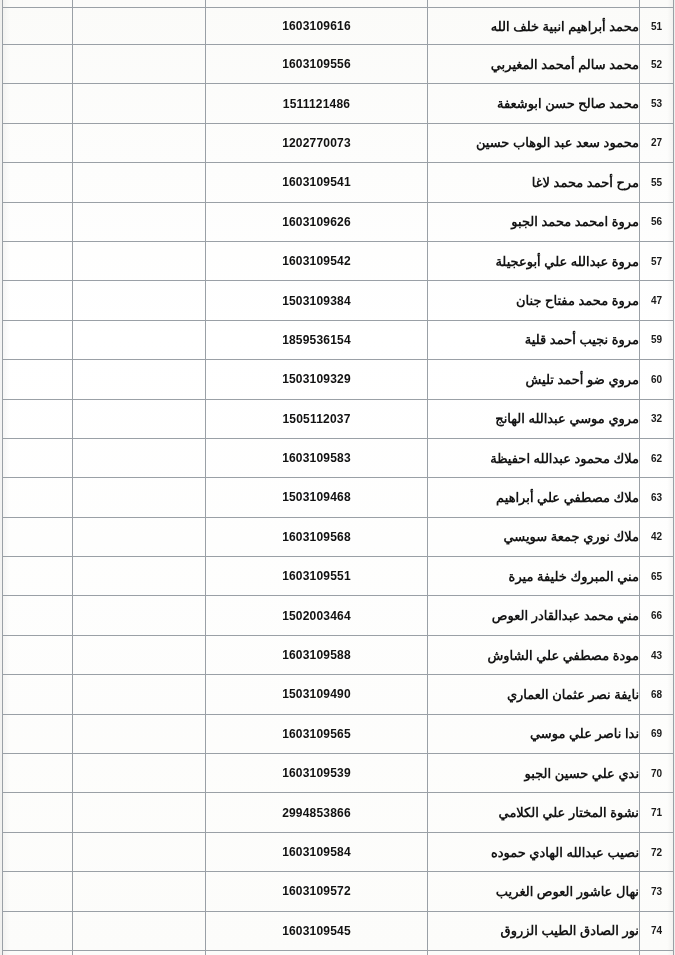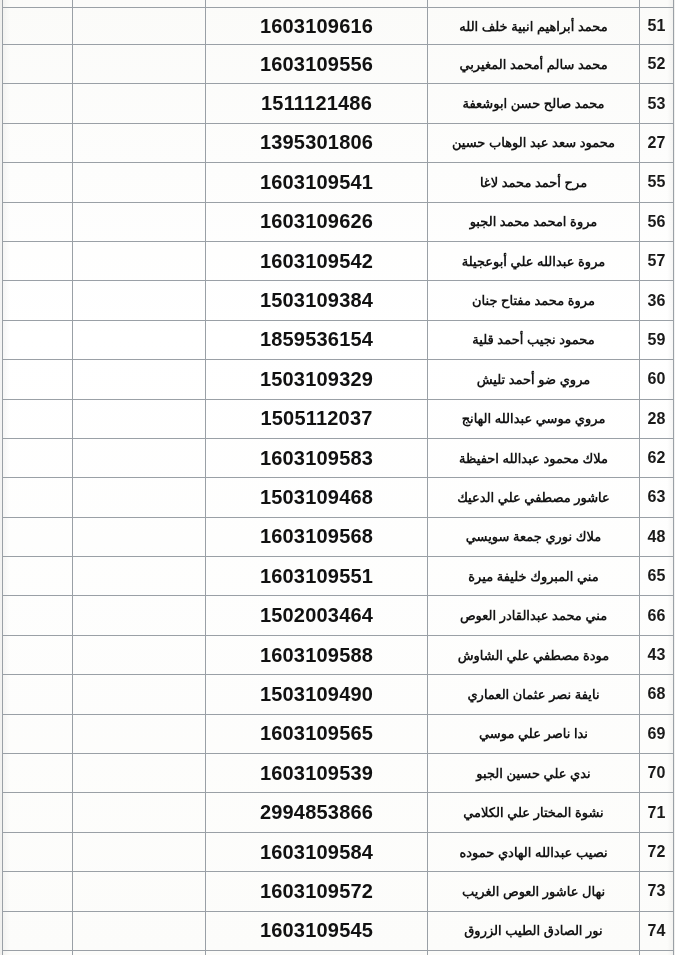--- a/index.html
+++ b/index.html
@@ -44,38 +44,37 @@
     background: transparent;
   }
   col.c-num    { width: 34px; }
   col.c-name   { width: 212px; }
   col.c-id     { width: 222px; }
   col.c-blank1 { width: 133px; }
   col.c-blank2 { width: 70px; }
 
   .cell-num {
     text-align: center;
-    font-size: 16px;
+    font-size: 10px;
     font-weight: bold;
     color: #1a1a1a;
     font-family: "Liberation Sans", sans-serif;
   }
   .cell-name {
-    text-align: center;
     font-size: 13px;
     font-weight: bold;
     color: #141414;
     padding: 0 4px;
     white-space: nowrap;
     overflow: hidden;
     font-family: "Liberation Sans", sans-serif;
   }
   .cell-id {
     text-align: center;
-    font-size: 20px;
+    font-size: 12px;
     font-weight: bold;
     color: #111111;
     letter-spacing: 0.2px;
     direction: ltr;
     font-family: "Liberation Sans", sans-serif;
   }
   .cell-blank { background: transparent; }
 
   
   tr.header-row td {
@@ -150,21 +149,21 @@
         <tr>
           <td class="cell-num">53</td>
           <td class="cell-name">محمد صالح حسن ابوشعفة</td>
           <td class="cell-id">1511121486</td>
           <td class="cell-blank"></td>
           <td class="cell-blank"></td>
         </tr>
         <tr>
           <td class="cell-num">27</td>
           <td class="cell-name">محمود سعد عبد الوهاب حسين</td>
-          <td class="cell-id">1395301806</td>
+          <td class="cell-id">1202770073</td>
           <td class="cell-blank"></td>
           <td class="cell-blank"></td>
         </tr>
         <tr>
           <td class="cell-num">55</td>
           <td class="cell-name">مرح أحمد محمد لاغا</td>
           <td class="cell-id">1603109541</td>
           <td class="cell-blank"></td>
           <td class="cell-blank"></td>
         </tr>
@@ -176,63 +175,63 @@
           <td class="cell-blank"></td>
         </tr>
         <tr>
           <td class="cell-num">57</td>
           <td class="cell-name">مروة عبدالله علي أبوعجيلة</td>
           <td class="cell-id">1603109542</td>
           <td class="cell-blank"></td>
           <td class="cell-blank"></td>
         </tr>
         <tr>
-          <td class="cell-num">36</td>
+          <td class="cell-num">47</td>
           <td class="cell-name">مروة محمد مفتاح جنان</td>
           <td class="cell-id">1503109384</td>
           <td class="cell-blank"></td>
           <td class="cell-blank"></td>
         </tr>
         <tr>
           <td class="cell-num">59</td>
-          <td class="cell-name">محمود نجيب أحمد قلية</td>
+          <td class="cell-name">مروة نجيب أحمد قلية</td>
           <td class="cell-id">1859536154</td>
           <td class="cell-blank"></td>
           <td class="cell-blank"></td>
         </tr>
         <tr>
           <td class="cell-num">60</td>
           <td class="cell-name">مروي ضو أحمد تليش</td>
           <td class="cell-id">1503109329</td>
           <td class="cell-blank"></td>
           <td class="cell-blank"></td>
         </tr>
         <tr>
-          <td class="cell-num">28</td>
+          <td class="cell-num">32</td>
           <td class="cell-name">مروي موسي عبدالله الهانج</td>
           <td class="cell-id">1505112037</td>
           <td class="cell-blank"></td>
           <td class="cell-blank"></td>
         </tr>
         <tr>
           <td class="cell-num">62</td>
           <td class="cell-name">ملاك محمود عبدالله احفيظة</td>
           <td class="cell-id">1603109583</td>
           <td class="cell-blank"></td>
           <td class="cell-blank"></td>
         </tr>
         <tr>
           <td class="cell-num">63</td>
-          <td class="cell-name">عاشور مصطفي علي الدعيك</td>
+          <td class="cell-name">ملاك مصطفي علي أبراهيم</td>
           <td class="cell-id">1503109468</td>
           <td class="cell-blank"></td>
           <td class="cell-blank"></td>
         </tr>
         <tr>
-          <td class="cell-num">48</td>
+          <td class="cell-num">42</td>
           <td class="cell-name">ملاك نوري جمعة سويسي</td>
           <td class="cell-id">1603109568</td>
           <td class="cell-blank"></td>
           <td class="cell-blank"></td>
         </tr>
         <tr>
           <td class="cell-num">65</td>
           <td class="cell-name">مني المبروك خليفة ميرة</td>
           <td class="cell-id">1603109551</td>
           <td class="cell-blank"></td>

